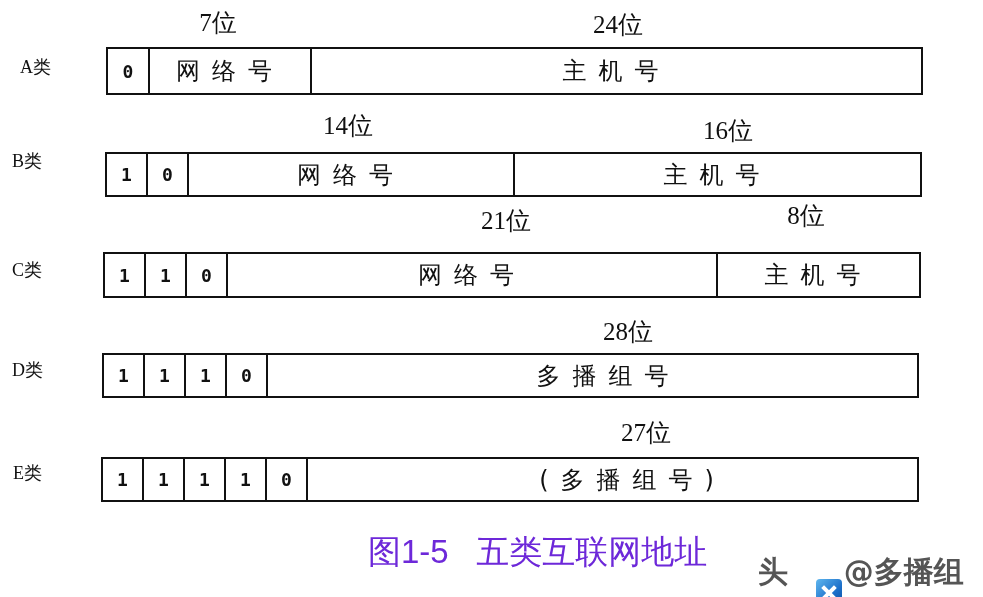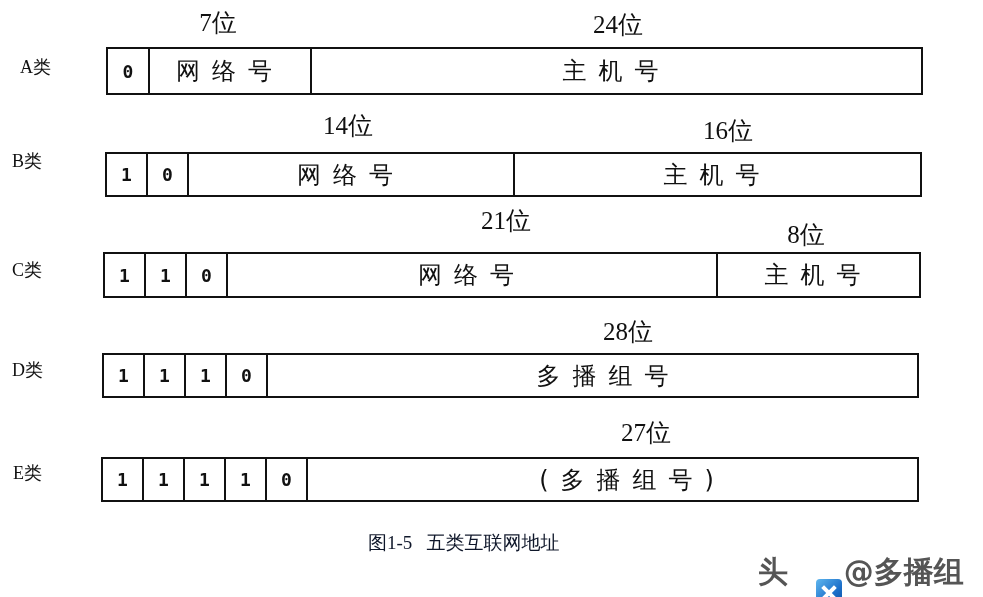--- a/index.html
+++ b/index.html
@@ -8,22 +8,22 @@
   .class-label { position: absolute; font-family: Liberation Serif, serif;
                  font-size: 18px; color: #111; line-height: 1; }
   .bits-label { position: absolute; font-family: "Liberation Serif", "DejaVu Serif", serif;
                 font-size: 25px; color: #111; line-height: 1; transform: translateX(-50%); white-space: nowrap; }
   .row-box { position: absolute; border: 2px solid #111; box-sizing: border-box; display: flex; background: #fff; }
   .cell { box-sizing: border-box; height: 100%; border-right: 2px solid #111; display: flex;
           align-items: center; justify-content: center; }
   .cell:last-child { border-right: none; }
   .bit { font-family: "DejaVu Sans Mono", "Liberation Mono", monospace; font-weight: bold; font-size: 18px; }
   .field { font-family: "DejaVu Sans", "Liberation Sans", sans-serif; font-size: 24px; letter-spacing: 12px; white-space: nowrap; }
-  .caption { position: absolute; left: 368px; top: 530px; font-family: Liberation Serif, serif;
-             font-size: 19px; color: #0f172a; white-space: pre; }
+  .caption { position: absolute; left: 368px; top: 530px; font-family: Liberation Sans, sans-serif;
+             font-size: 33px; color: #6d28d9; white-space: pre; }
   .watermark { position: absolute; left: 758px; top: 552px; display: flex; align-items: center;
                font-family: "DejaVu Sans", sans-serif; font-size: 30px; color: #555; font-weight: bold; }
   .wm-logo { width: 28px; height: 28px; margin: 0 2px; border-radius: 4px;
              background: linear-gradient(135deg, #5fb7ef 0%, #1c6fc9 60%, #0f4f9f 100%); position: relative; }
   .wm-logo::before, .wm-logo::after { content: ""; position: absolute; left: 4px; right: 4px; top: 12px; height: 4px;
              background: #ffffff; transform: rotate(45deg); }
   .wm-logo::after { transform: rotate(-45deg); }
 </style>
 </head>
 <body>
@@ -42,21 +42,21 @@
 <div class="bits-label" style="left:728px; top:118px;">16位</div>
 <div class="row-box" style="left:105px; top:152px; width:817px; height:45px;">
   <div class="cell bit" style="width:41px;">1</div>
   <div class="cell bit" style="width:41px;">0</div>
   <div class="cell field" style="width:326px;">网络号</div>
   <div class="cell field" style="flex:1;">主机号</div>
 </div>
 
 <div class="class-label" style="left:12px; top:261px;">C类</div>
 <div class="bits-label" style="left:506px; top:208px;">21位</div>
-<div class="bits-label" style="left:806px; top:222px;">8位</div>
+<div class="bits-label" style="left:806px; top:203px;">8位</div>
 <div class="row-box" style="left:103px; top:252px; width:818px; height:46px;">
   <div class="cell bit" style="width:41px;">1</div>
   <div class="cell bit" style="width:41px;">1</div>
   <div class="cell bit" style="width:41px;">0</div>
   <div class="cell field" style="width:490px;">网络号</div>
   <div class="cell field" style="flex:1;">主机号</div>
 </div>
 
 <div class="class-label" style="left:12px; top:361px;">D类</div>
 <div class="bits-label" style="left:628px; top:319px;">28位</div>

